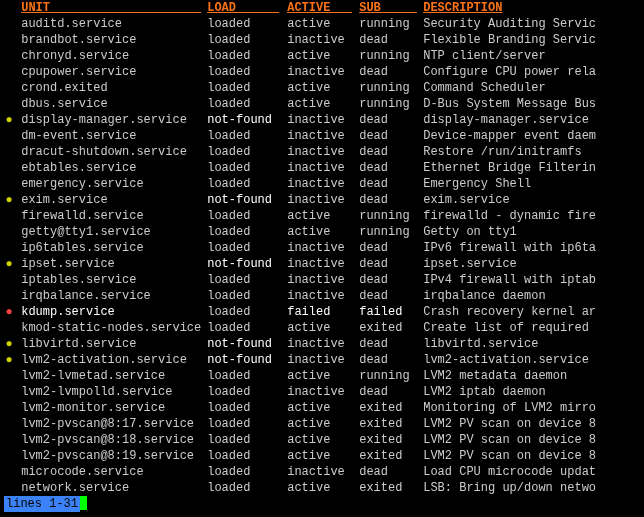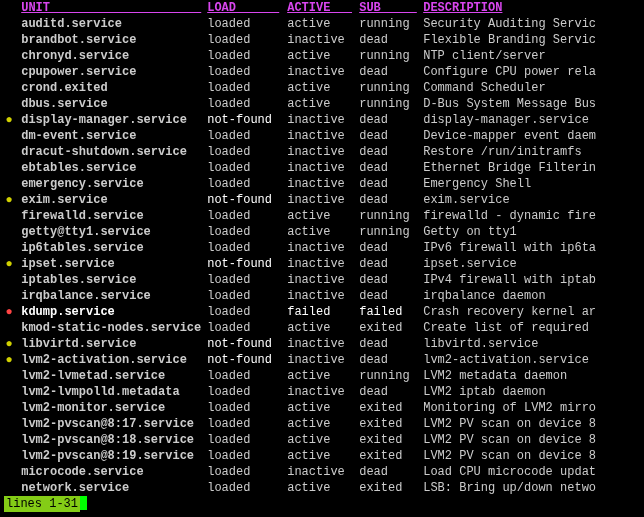--- a/index.html
+++ b/index.html
@@ -19,29 +19,29 @@
     white-space: pre;
     padding-left: 4px;
   }
   .bullet {
     width: 10px;
     display: inline-block;
     text-align: center;
   }
   .bullet-yellow { color: #d0d000; }
   .bullet-red { color: #ff4444; }
-  .unit { width: 186px; overflow: hidden; font-weight: bold; }
+  .unit { width: 186px; overflow: hidden; }
   .load { width: 80px; }
   .active { width: 72px; }
   .sub { width: 64px; }
   .desc { flex: 1; overflow: hidden; }
-  .hdr { color: #d946ef; font-weight: bold; text-decoration: underline; }
+  .hdr { color: #f97316; font-weight: bold; text-decoration: underline; }
   .red { color: #ffffff; }
   .status {
-    background: #84cc16;
+    background: #3b82f6;
     color: #000;
     padding: 0 2px;
   }
   .cursor {
     display: inline-block;
     width: 7px;
     height: 14px;
     background: #00ff00;
     vertical-align: middle;
   }
@@ -67,21 +67,21 @@
     <div class="row"><span class="bullet"> </span><span> </span><span class="unit">getty@tty1.service       </span><span class="load">loaded    </span><span class="active">active   </span><span class="sub">running </span><span class="desc">Getty on tty1</span></div>
     <div class="row"><span class="bullet"> </span><span> </span><span class="unit">ip6tables.service        </span><span class="load">loaded    </span><span class="active">inactive </span><span class="sub">dead    </span><span class="desc">IPv6 firewall with ip6ta</span></div>
     <div class="row"><span class="bullet bullet-yellow">●</span><span> </span><span class="unit">ipset.service            </span><span class="load red">not-found </span><span class="active">inactive </span><span class="sub">dead    </span><span class="desc">ipset.service</span></div>
     <div class="row"><span class="bullet"> </span><span> </span><span class="unit">iptables.service         </span><span class="load">loaded    </span><span class="active">inactive </span><span class="sub">dead    </span><span class="desc">IPv4 firewall with iptab</span></div>
     <div class="row"><span class="bullet"> </span><span> </span><span class="unit">irqbalance.service       </span><span class="load">loaded    </span><span class="active">inactive </span><span class="sub">dead    </span><span class="desc">irqbalance daemon</span></div>
     <div class="row"><span class="bullet bullet-red">●</span><span> </span><span class="unit red">kdump.service            </span><span class="load">loaded    </span><span class="active red">failed   </span><span class="sub red">failed  </span><span class="desc">Crash recovery kernel ar</span></div>
     <div class="row"><span class="bullet"> </span><span> </span><span class="unit">kmod-static-nodes.service</span><span class="load">loaded    </span><span class="active">active   </span><span class="sub">exited  </span><span class="desc">Create list of required </span></div>
     <div class="row"><span class="bullet bullet-yellow">●</span><span> </span><span class="unit">libvirtd.service         </span><span class="load red">not-found </span><span class="active">inactive </span><span class="sub">dead    </span><span class="desc">libvirtd.service</span></div>
     <div class="row"><span class="bullet bullet-yellow">●</span><span> </span><span class="unit">lvm2-activation.service  </span><span class="load red">not-found </span><span class="active">inactive </span><span class="sub">dead    </span><span class="desc">lvm2-activation.service</span></div>
     <div class="row"><span class="bullet"> </span><span> </span><span class="unit">lvm2-lvmetad.service     </span><span class="load">loaded    </span><span class="active">active   </span><span class="sub">running </span><span class="desc">LVM2 metadata daemon</span></div>
-    <div class="row"><span class="bullet"> </span><span> </span><span class="unit">lvm2-lvmpolld.metadata    </span><span class="load">loaded    </span><span class="active">inactive </span><span class="sub">dead    </span><span class="desc">LVM2 iptab daemon</span></div>
+    <div class="row"><span class="bullet"> </span><span> </span><span class="unit">lvm2-lvmpolld.service    </span><span class="load">loaded    </span><span class="active">inactive </span><span class="sub">dead    </span><span class="desc">LVM2 iptab daemon</span></div>
     <div class="row"><span class="bullet"> </span><span> </span><span class="unit">lvm2-monitor.service     </span><span class="load">loaded    </span><span class="active">active   </span><span class="sub">exited  </span><span class="desc">Monitoring of LVM2 mirro</span></div>
     <div class="row"><span class="bullet"> </span><span> </span><span class="unit">lvm2-pvscan@8:17.service </span><span class="load">loaded    </span><span class="active">active   </span><span class="sub">exited  </span><span class="desc">LVM2 PV scan on device 8</span></div>
     <div class="row"><span class="bullet"> </span><span> </span><span class="unit">lvm2-pvscan@8:18.service </span><span class="load">loaded    </span><span class="active">active   </span><span class="sub">exited  </span><span class="desc">LVM2 PV scan on device 8</span></div>
     <div class="row"><span class="bullet"> </span><span> </span><span class="unit">lvm2-pvscan@8:19.service </span><span class="load">loaded    </span><span class="active">active   </span><span class="sub">exited  </span><span class="desc">LVM2 PV scan on device 8</span></div>
     <div class="row"><span class="bullet"> </span><span> </span><span class="unit">microcode.service        </span><span class="load">loaded    </span><span class="active">inactive </span><span class="sub">dead    </span><span class="desc">Load CPU microcode updat</span></div>
     <div class="row"><span class="bullet"> </span><span> </span><span class="unit">network.service          </span><span class="load">loaded    </span><span class="active">active   </span><span class="sub">exited  </span><span class="desc">LSB: Bring up/down netwo</span></div>
     <div class="row"><span class="status">lines 1-31</span><span class="cursor"></span></div>
   </div>
 
 </body></html>

